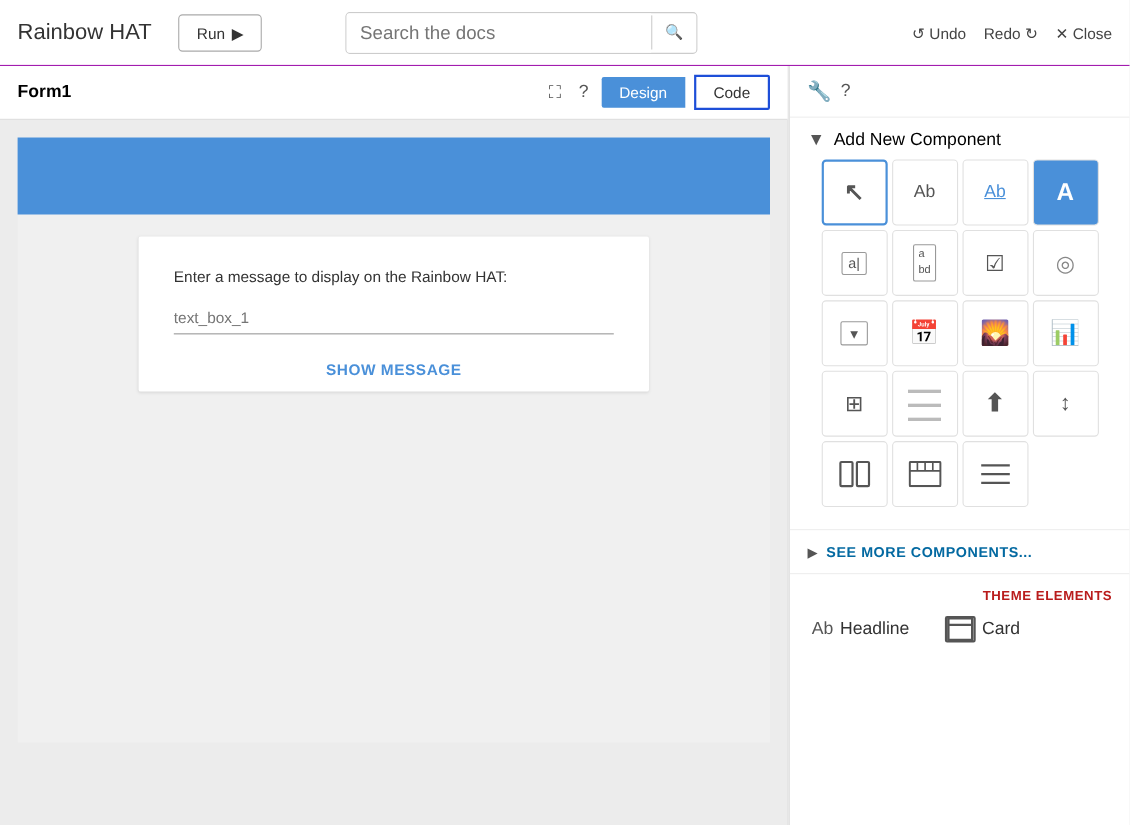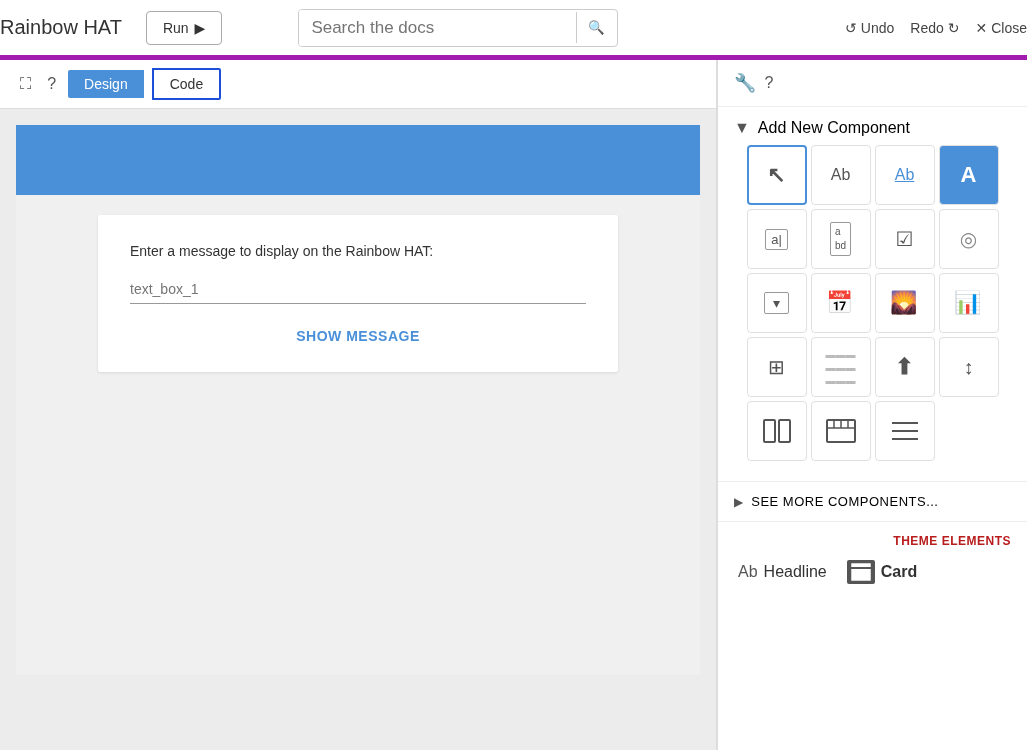--- a/index.html
+++ b/index.html
@@ -3,22 +3,22 @@
   <meta charset="utf-8">
   <style>
     * { box-sizing: border-box; margin: 0; padding: 0; }
     body { font-family: 'Segoe UI', Arial, sans-serif; font-size: 14px; background: #f5f5f5; width: 1027px; height: 750px; overflow: hidden; }
 
     
     #header {
       display: flex;
       align-items: center;
       background: #fff;
-      border-bottom: 5px solid #a21caf;
-      padding: 0 0;
+      border-bottom: 1px solid #a21caf;
+      padding: 0 16px;
       height: 60px;
       gap: 16px;
     }
     #app-title {
       font-size: 20px;
       font-weight: 400;
       color: #333;
       margin-right: 8px;
     }
     #run-button {
@@ -140,22 +140,22 @@
       position: relative;
     }
     #canvas-blue-bar {
       background: #4a90d9;
       height: 70px;
       width: 100%;
     }
     #canvas-content {
       background: #fff;
       margin: 20px auto;
-      width: 520px;
-      padding: 28px 32px 28px;
+      width: 464px;
+      padding: 28px 32px 12px;
       border-radius: 2px;
       box-shadow: 0 1px 3px rgba(0,0,0,0.1);
     }
     #canvas-label {
       font-size: 14px;
       color: #333;
       margin-bottom: 16px;
     }
     #canvas-textbox {
       width: 100%;
@@ -255,22 +255,22 @@
       align-items: center;
       gap: 8px;
       padding: 12px 16px;
       cursor: pointer;
       border-top: 1px solid #eee;
       margin-top: 8px;
     }
     #see-more-arrow { color: #555; font-size: 12px; }
     #see-more-label {
       font-size: 13px;
-      font-weight: normal;
-      color: #000000;
+      font-weight: bold;
+      color: #0369a1;
       letter-spacing: 0.5px;
     }
     #theme-elements-section {
       padding: 12px 16px;
       border-top: 1px solid #eee;
     }
     #theme-elements-title {
       font-size: 12px;
       font-weight: bold;
       color: #b91c1c;
@@ -337,20 +337,21 @@
       <span>✕</span>
       <span>Close</span>
     </button>
   </div>
 </div>
 
 <div id="main">
 
   <div id="left-panel">
     <div id="form-header">
+      <span id="form-title">Form1</span>
       <button id="form-expand-btn">⛶</button>
       <button id="form-help-btn">?</button>
       <button id="tab-design">Design</button>
       <button id="tab-code">Code</button>
     </div>
     <div id="canvas-area">
       <div id="form-canvas">
         <div id="canvas-blue-bar"></div>
         <div id="canvas-content">
           <div id="canvas-label">Enter a message to display on the Rainbow HAT:</div>
@@ -460,21 +461,21 @@
       <span id="see-more-label">SEE MORE COMPONENTS...</span>
     </div>
 
     <div id="theme-elements-section">
       <div id="theme-elements-title">THEME ELEMENTS</div>
       <div id="theme-elements-row">
         <div class="theme-item">
           <span class="theme-item-icon">Ab</span>
           <span class="theme-item-label">Headline</span>
         </div>
-        <div class="theme-item" style="margin-left: 8px; font-weight: bold;">
+        <div class="theme-item" style="margin-left: 20px;">
           <div class="theme-card-icon">
             <svg width="24" height="22" viewBox="0 0 24 22">
               <rect x="1" y="1" width="22" height="20" rx="1" fill="none" stroke="#555" stroke-width="2.5"></rect>
               <line x1="1" y1="7" x2="23" y2="7" stroke="#555" stroke-width="2"></line>
             </svg>
           </div>
           <span class="theme-item-label">Card</span>
         </div>
       </div>
     </div>

